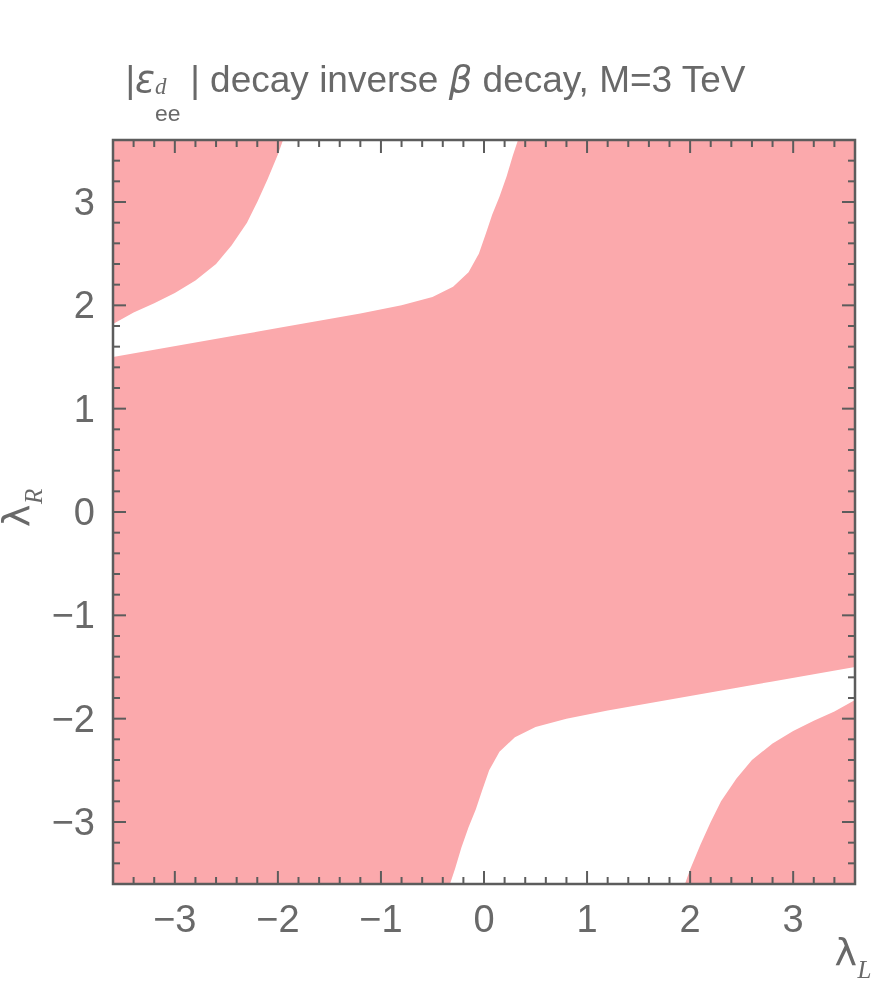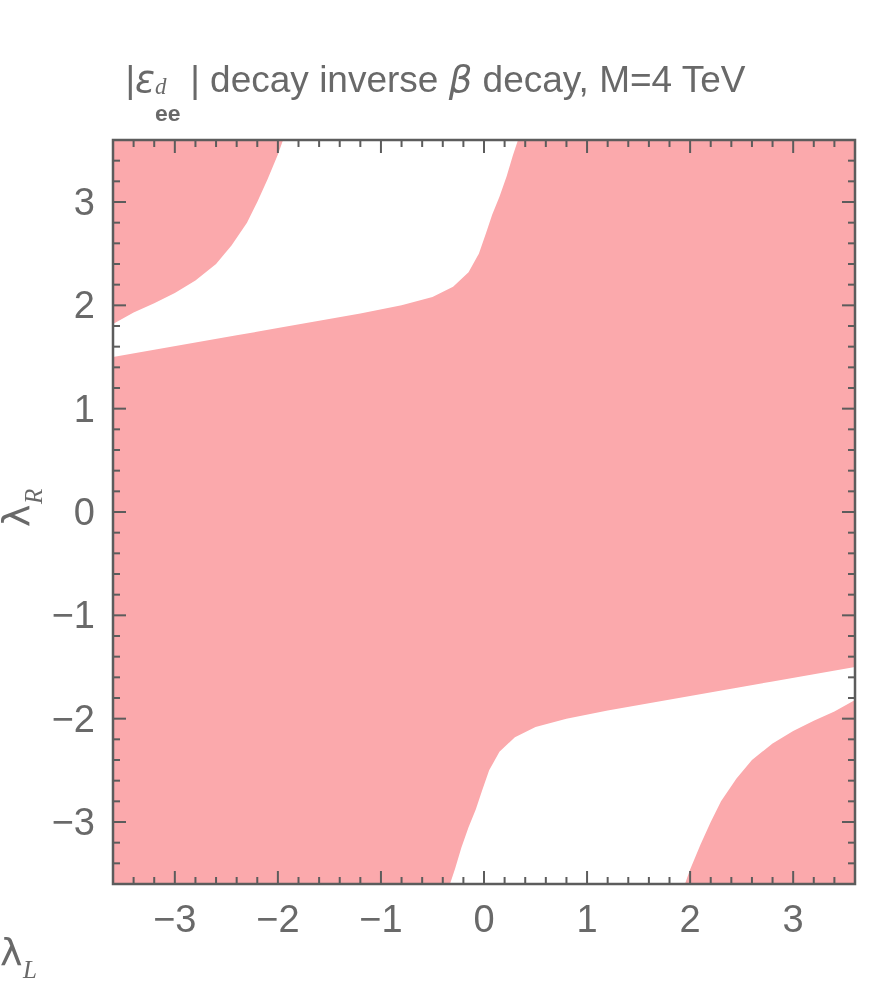--- a/index.html
+++ b/index.html
@@ -48,21 +48,20 @@
     font-size: 0.62em;
     font-style: italic;
     font-family: "Liberation Serif", serif;
   }
   .subsup .sub {
     position: absolute;
     left: 0;
     top: 0.33em;
     font-size: 0.62em;
     font-family: "Liberation Sans", sans-serif;
-    font-weight: bold;
   }
   #plot-svg {
     position: absolute;
     left: 0;
     top: 0;
   }
   .axis-label {
     position: absolute;
     color: #696969;
     font-family: "Liberation Sans", sans-serif;
@@ -77,21 +76,21 @@
     font-style: italic;
     font-family: "Liberation Serif", serif;
     vertical-align: sub;
     position: relative;
     top: 0.18em;
     left: 0.02em;
   }
   #xlabel {
     left: 0;
     width: 871px;
-    text-align: left;
+    text-align: right;
     top: 930px;
   }
   #ylabel {
     left: -26px;
     top: 488px;
     width: 80px;
     text-align: center;
     transform: rotate(-90deg);
     transform-origin: 40px 20px;
   }
@@ -100,21 +99,21 @@
     font-family: "Liberation Sans", sans-serif;
     font-size: 38px;
   }
 </style>
 </head>
 <body>
 
 <div id="figure">
 
   <div id="plot-title">
-    <span>|</span><span class="eps">ε</span><span class="subsup"><span class="sup">d</span><span class="sub">ee</span></span><span>|</span><span> decay inverse </span><span class="eps">β</span><span> decay, M=4 TeV</span>
+    <span>|</span><span class="eps">ε</span><span class="subsup"><span class="sup">d</span><span class="sub">ee</span></span><span>|</span><span> decay inverse </span><span class="eps">β</span><span> decay, M=3 TeV</span>
   </div>
 
   <svg id="plot-svg" width="871" height="1001">
     <defs>
       <clipPath id="frameclip">
         <rect x="113" y="140" width="742" height="744"></rect>
       </clipPath>
     </defs>
 
     <rect x="113" y="140" width="742" height="744" fill="#ffffff"></rect>

